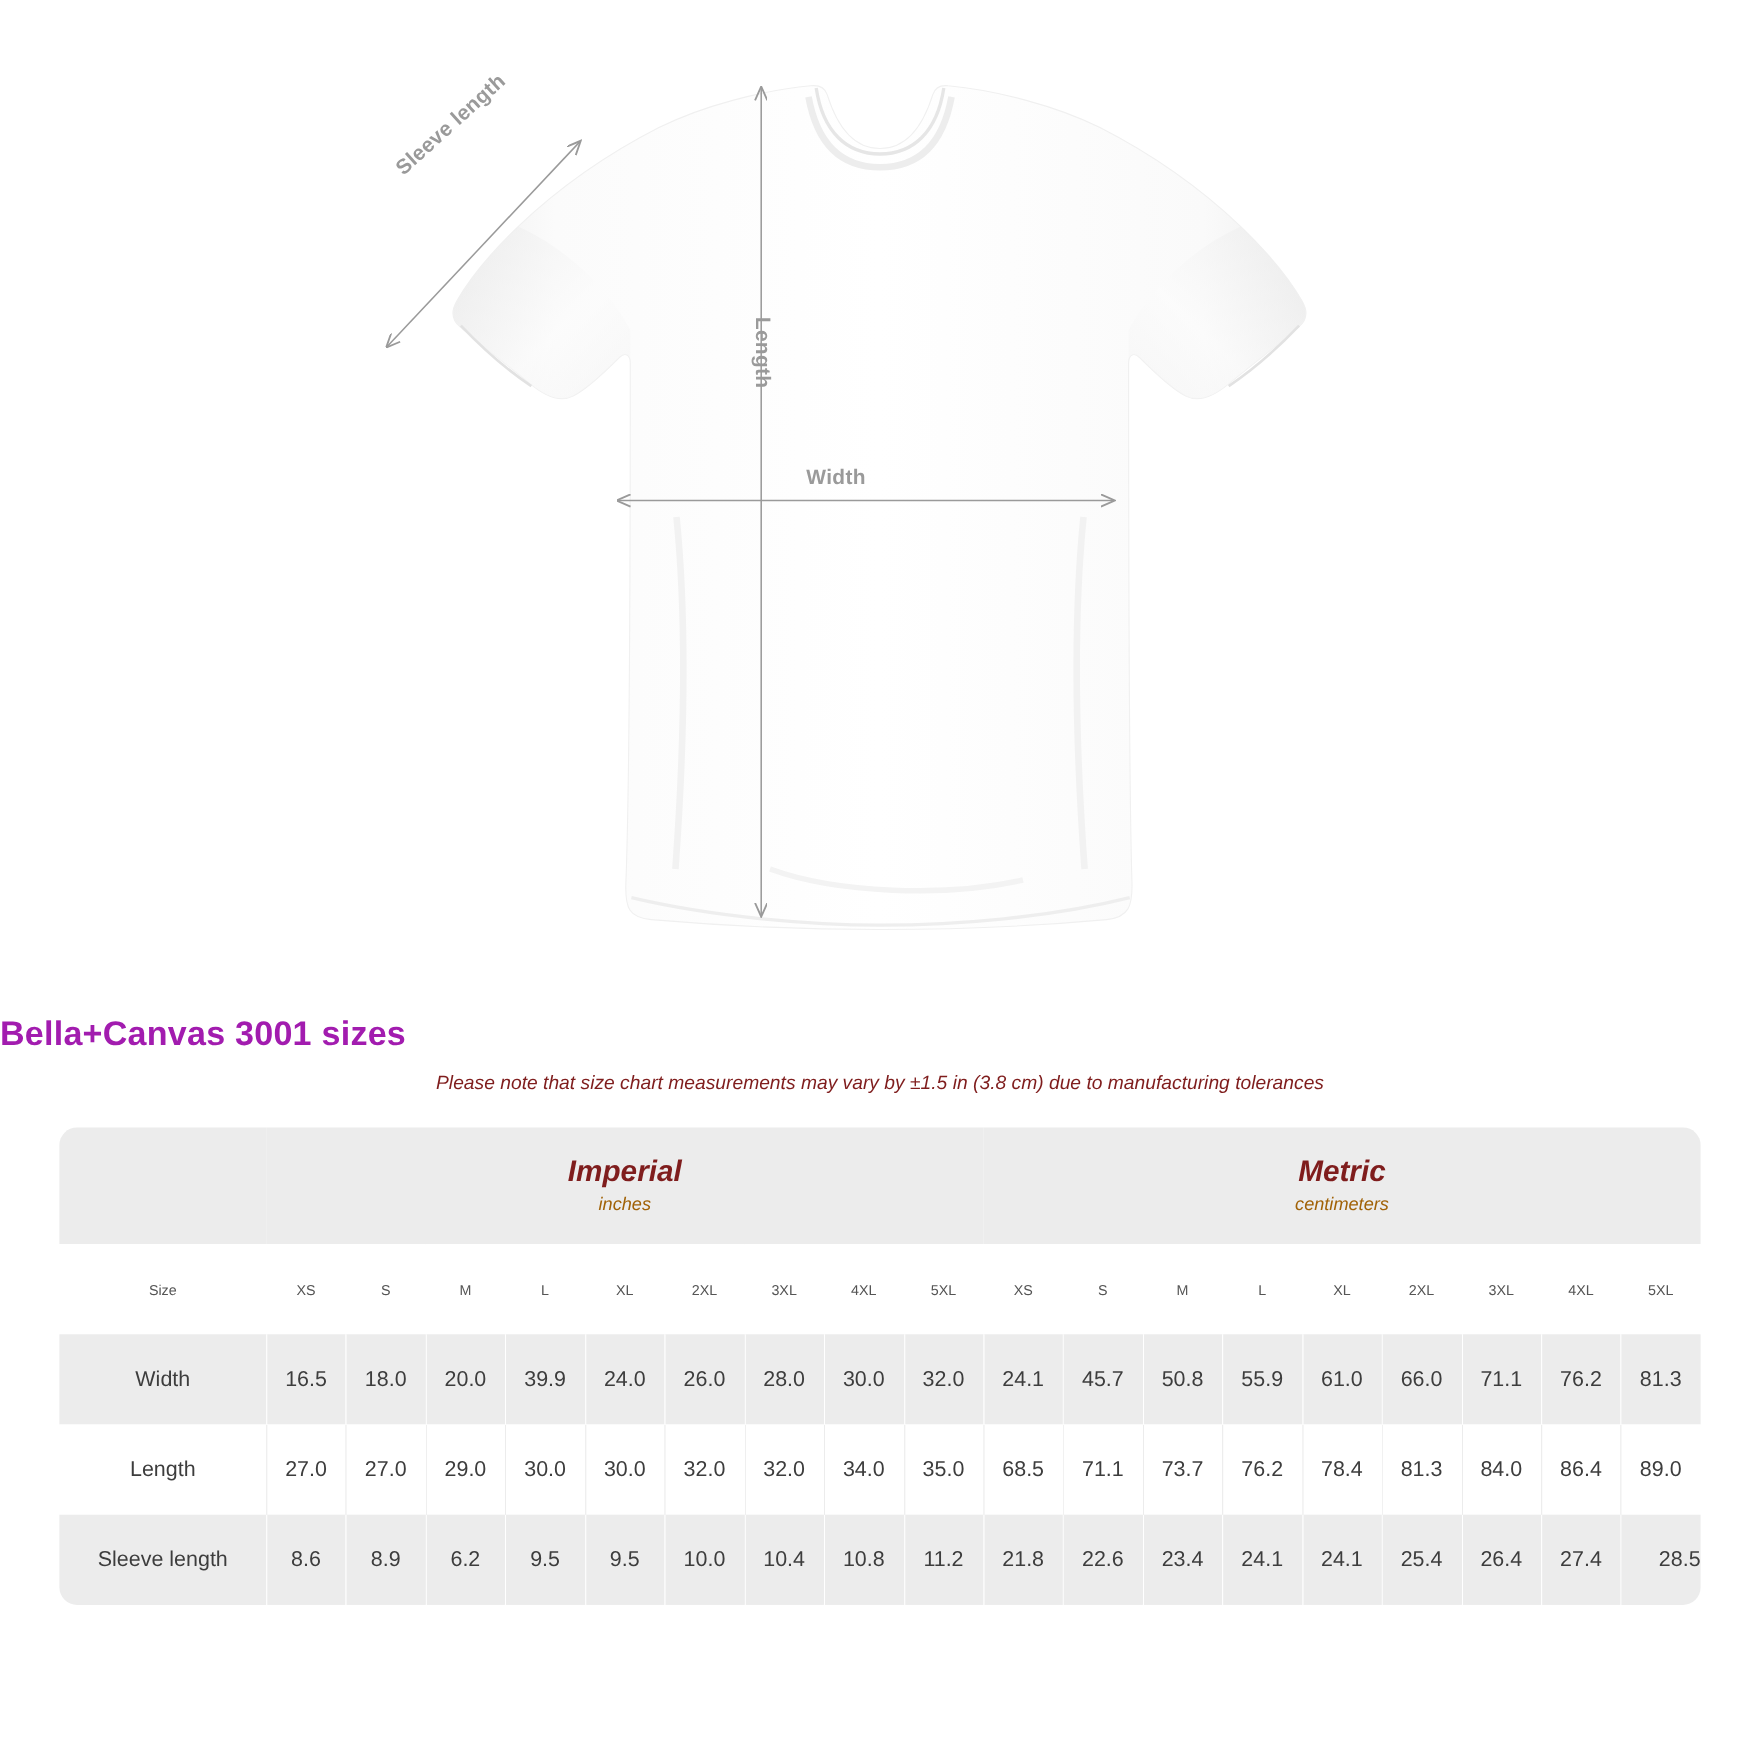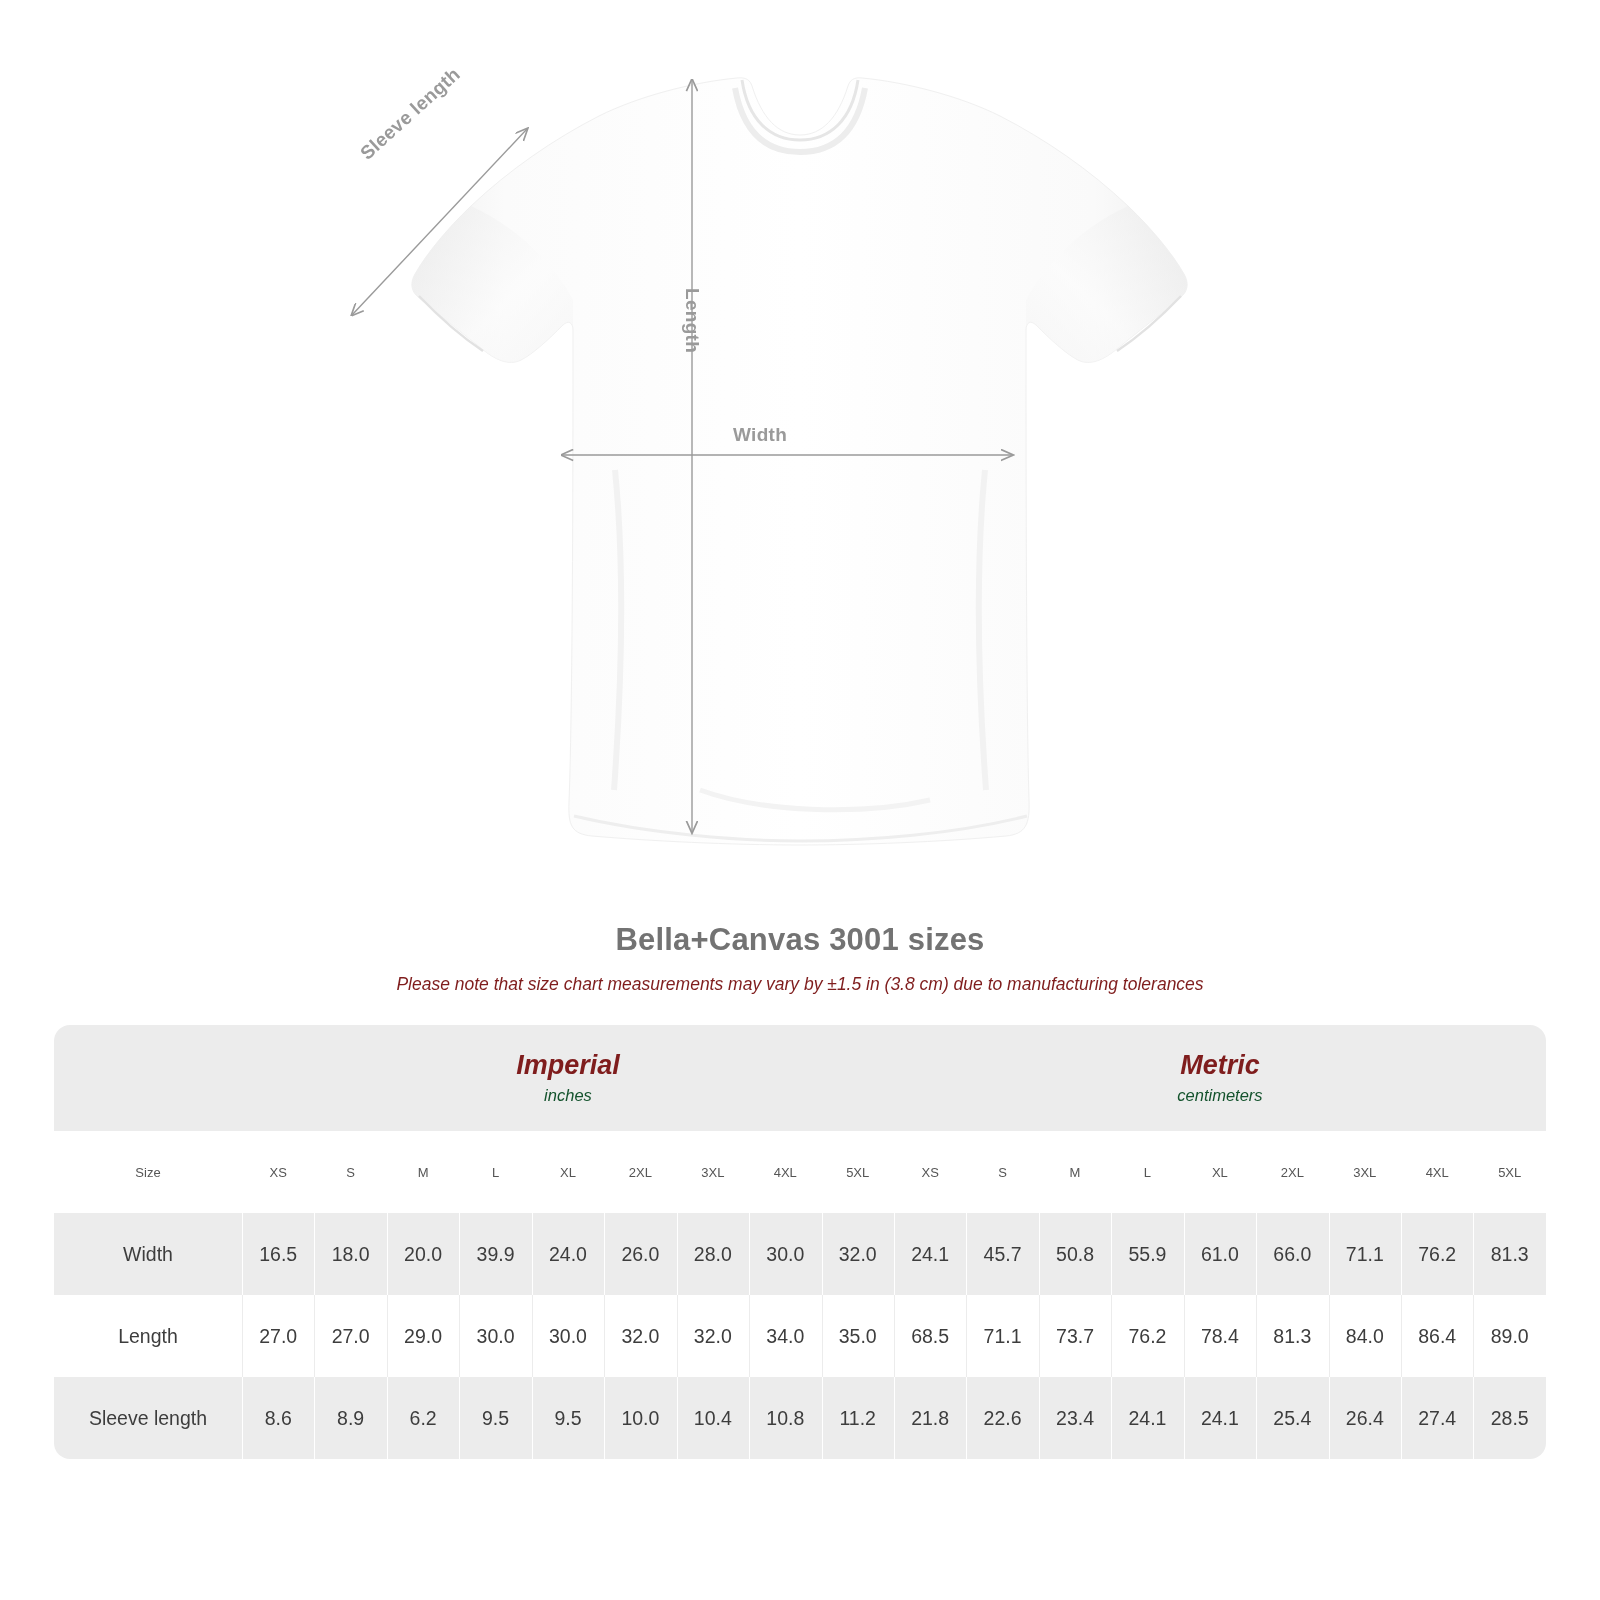--- a/index.html
+++ b/index.html
@@ -51,24 +51,24 @@
     top: 424px;
   }
 
   
   .table-section {
     width: 1600px;
     padding: 0;
     box-sizing: border-box;
   }
   .chart-title {
-    text-align: center;
+    text-align: left;
     font-size: 31px;
     font-weight: bold;
-    color: #737373;
+    color: #a21caf;
     margin: 22px 0 0 0;
     letter-spacing: .2px;
   }
   .chart-note {
     text-align: center;
     font-size: 17.5px;
     font-style: italic;
     color: #7f1d1d;
     margin: 16px 0 0 0;
   }
@@ -104,21 +104,21 @@
   .unit-name {
     font-size: 27px;
     font-weight: bold;
     font-style: italic;
     color: #7f1d1d;
     line-height: 1.05;
   }
   .unit-sub {
     font-size: 16.5px;
     font-style: italic;
-    color: #14532d;
+    color: #a16207;
     margin-top: 6px;
   }
 
   
   .size-row td {
     height: 82px;
     background: #ffffff;
     font-size: 13px;
     font-weight: bold;
     color: #555555;
@@ -139,20 +139,21 @@
   .row-label {
     font-weight: bold;
     color: #4a4a4a;
     font-size: 19.5px;
   }
   .data-row.last td.corner-left {
     border-bottom-left-radius: 16px;
   }
   .data-row.last td.corner-right {
     border-bottom-right-radius: 16px;
+    text-align: right;
   }
 
   
   .sep {
     box-shadow: inset 1px 0 0 #ffffff;
   }
   .data-row.plain .sep {
     box-shadow: inset 1px 0 0 #ececec;
   }
 </style>

